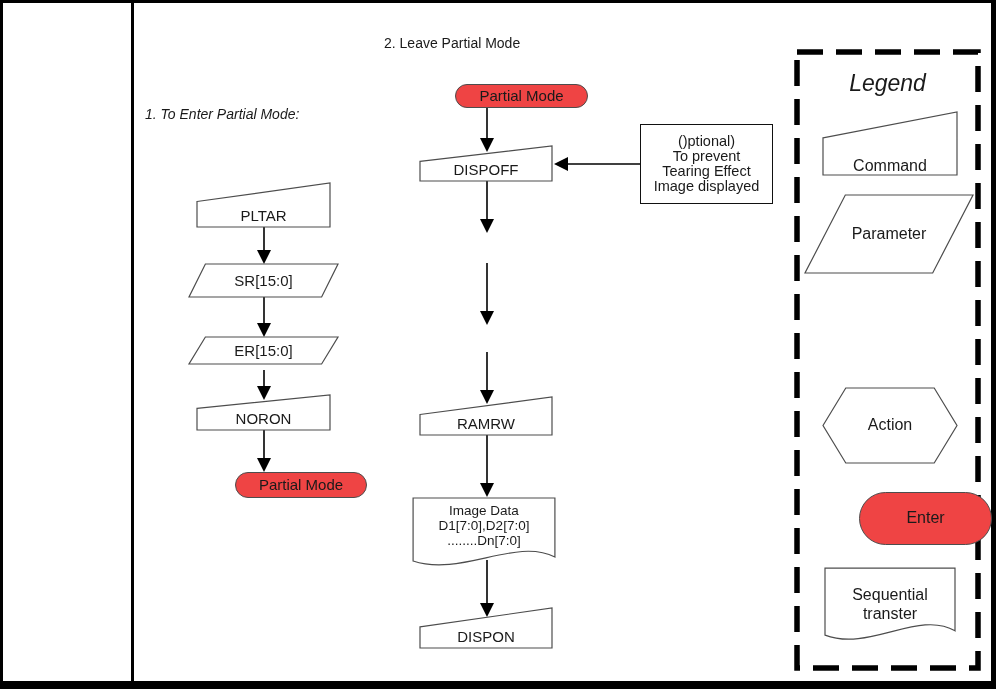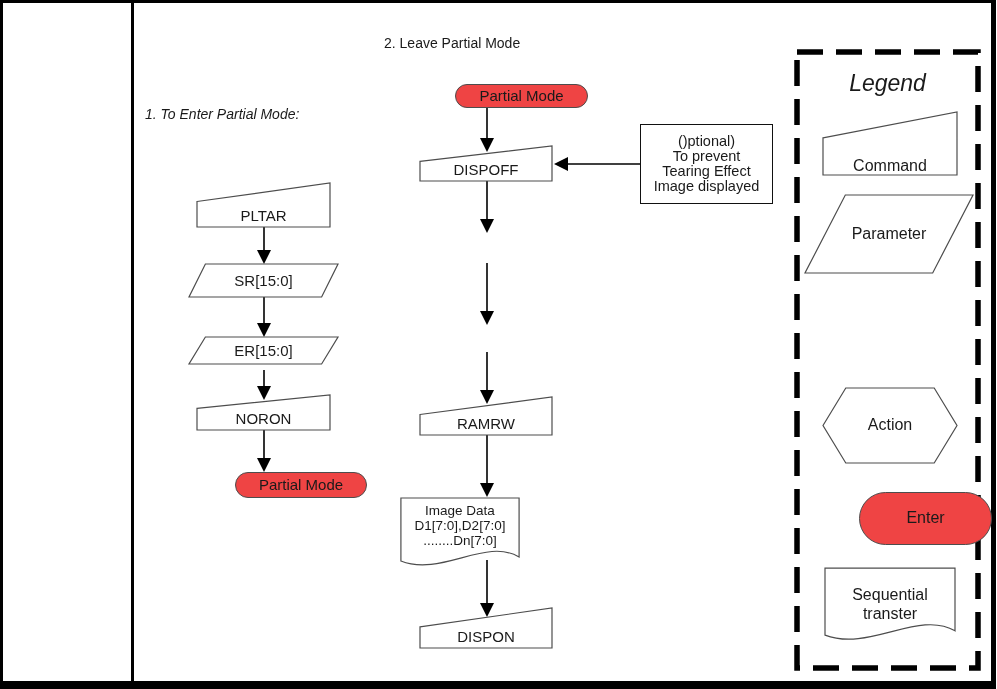--- a/index.html
+++ b/index.html
@@ -153,21 +153,21 @@
       </div>
   </div>
   <div class="node" style="left:420px;top:397px;width:132px;height:38px">
     <svg class="shape" viewBox="0 0 100 100" preserveAspectRatio="none">
         <polygon class="sh" points="0,46 100,0 100,100 0,100"></polygon>
       </svg>
     <div class="lblwrap cmd">
         <span class="lbl">RAMRW</span>
       </div>
   </div>
-  <div class="node" style="left:400px;top:497px;width:120px;height:78px">
+  <div class="node" style="left:412px;top:497px;width:144px;height:78px">
     <svg class="shape" viewBox="0 0 132 78" preserveAspectRatio="none">
         <path class="sh" d="M1,1 L131,1 L131,60 C95,40 45,80 1,64 Z"></path>
       </svg>
     <div class="lblwrap docwrap">
         <span class="lbl small multiline">Image Data
 D1[7:0],D2[7:0]
 ........Dn[7:0]</span>
       </div>
   </div>
   <div class="node" style="left:420px;top:608px;width:132px;height:40px">

